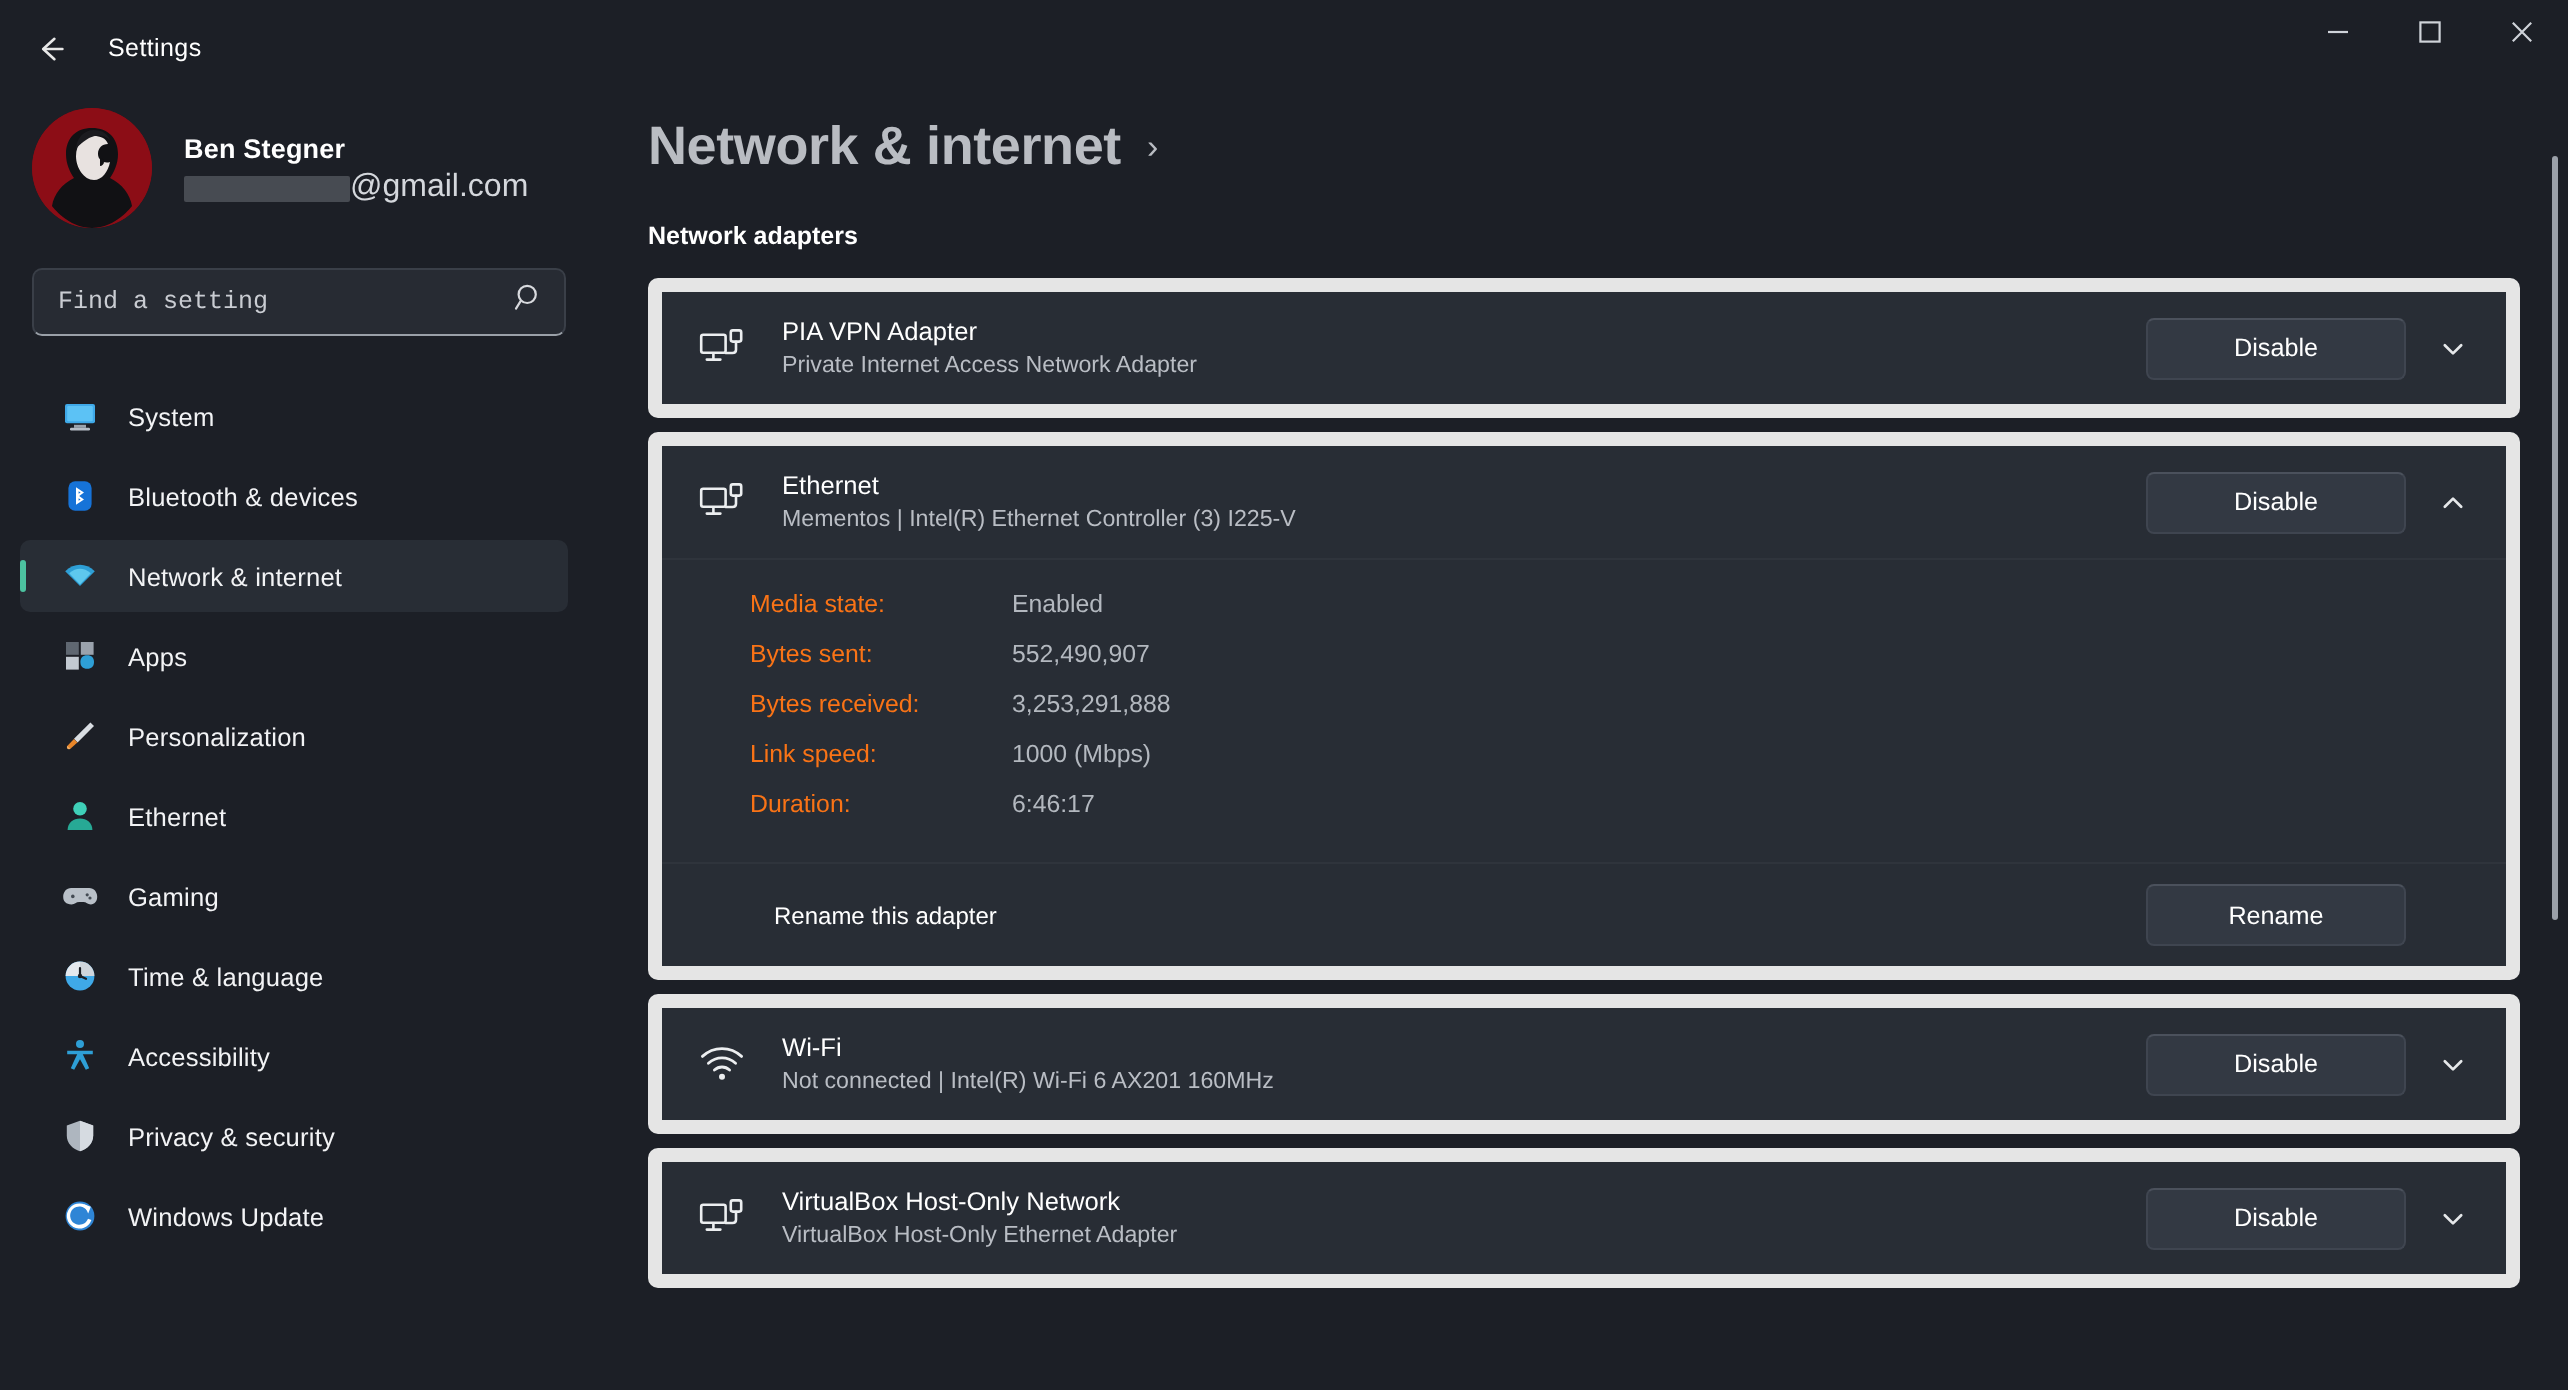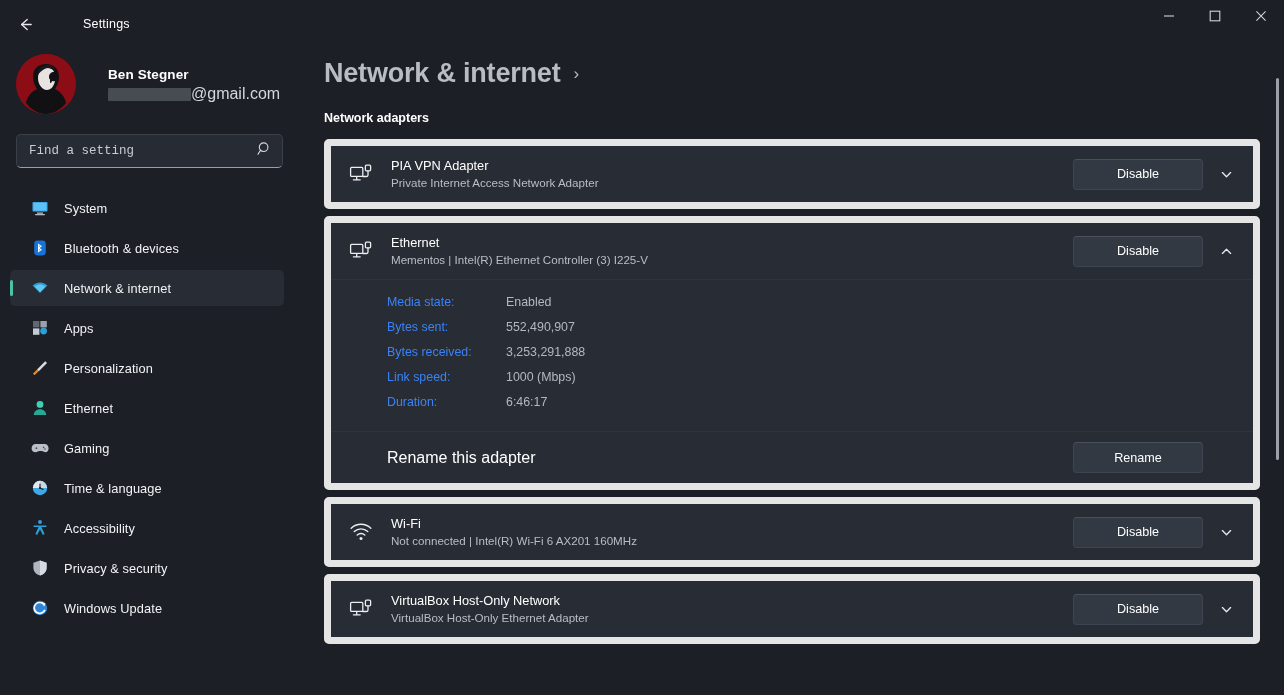--- a/index.html
+++ b/index.html
@@ -25,21 +25,20 @@
 
   
   .titlebar {
     height: 48px;
     flex: 0 0 48px;
     display: flex;
     align-items: center;
     background: #1c1f26;
     position: relative;
     z-index: 40;
-    gap: 29px;
   }
   .back-btn {
     width: 34px; height: 34px;
     margin-left: 8px;
     display: flex; align-items: center; justify-content: center;
     border-radius: 5px;
     color: #e8e8e8;
   }
   .back-btn svg { display: block; }
   .win-title {
@@ -80,21 +79,21 @@
   }
   .avatar {
     width: 60px; height: 60px;
     border-radius: 50%;
     flex: 0 0 60px;
     position: relative;
     overflow: hidden;
     background: #8c0d16;
   }
   .avatar svg { display:block; width:60px; height:60px; }
-  .profile-text { margin-left: 32px; }
+  .profile-text { margin-left: 16px; }
   .profile-name {
     font-size: 13.5px;
     font-weight: 700;
     color: #ffffff;
     letter-spacing: .1px;
     line-height: 18px;
   }
   .profile-mail {
     display: flex;
     align-items: center;
@@ -267,37 +266,37 @@
   }
   .dtable { width: 100%; border-collapse: collapse; }
   .dtable td {
     font-size: 12.4px;
     padding: 4px 0 4px 0;
     line-height: 17px;
     vertical-align: top;
   }
   .dtable td.k {
     width: 175px;
-    padding-left: 56px;
-    color: #3b82f6;
+    padding-left: 44px;
+    color: #f97316;
     white-space: nowrap;
     margin-top: 20px;
   }
   .dtable td.v { color: #b3b8bf; }
 
   .subrow {
     display: flex;
     align-items: center;
     height: 52px;
     padding: 0 10px 0 56px;
     border-top: 1px solid #2f343c;
   }
   .subrow-lbl {
     flex: 1 1 auto;
-    font-size: 16px;
+    font-size: 12px;
     color: #ffffff;
   }
   .subrow .chev.plain { margin-left: 6px; color: #e6e8ea; }
 
   
   .sbar {
     position: absolute;
     right: 4px;
     top: 0;
     width: 4px;

